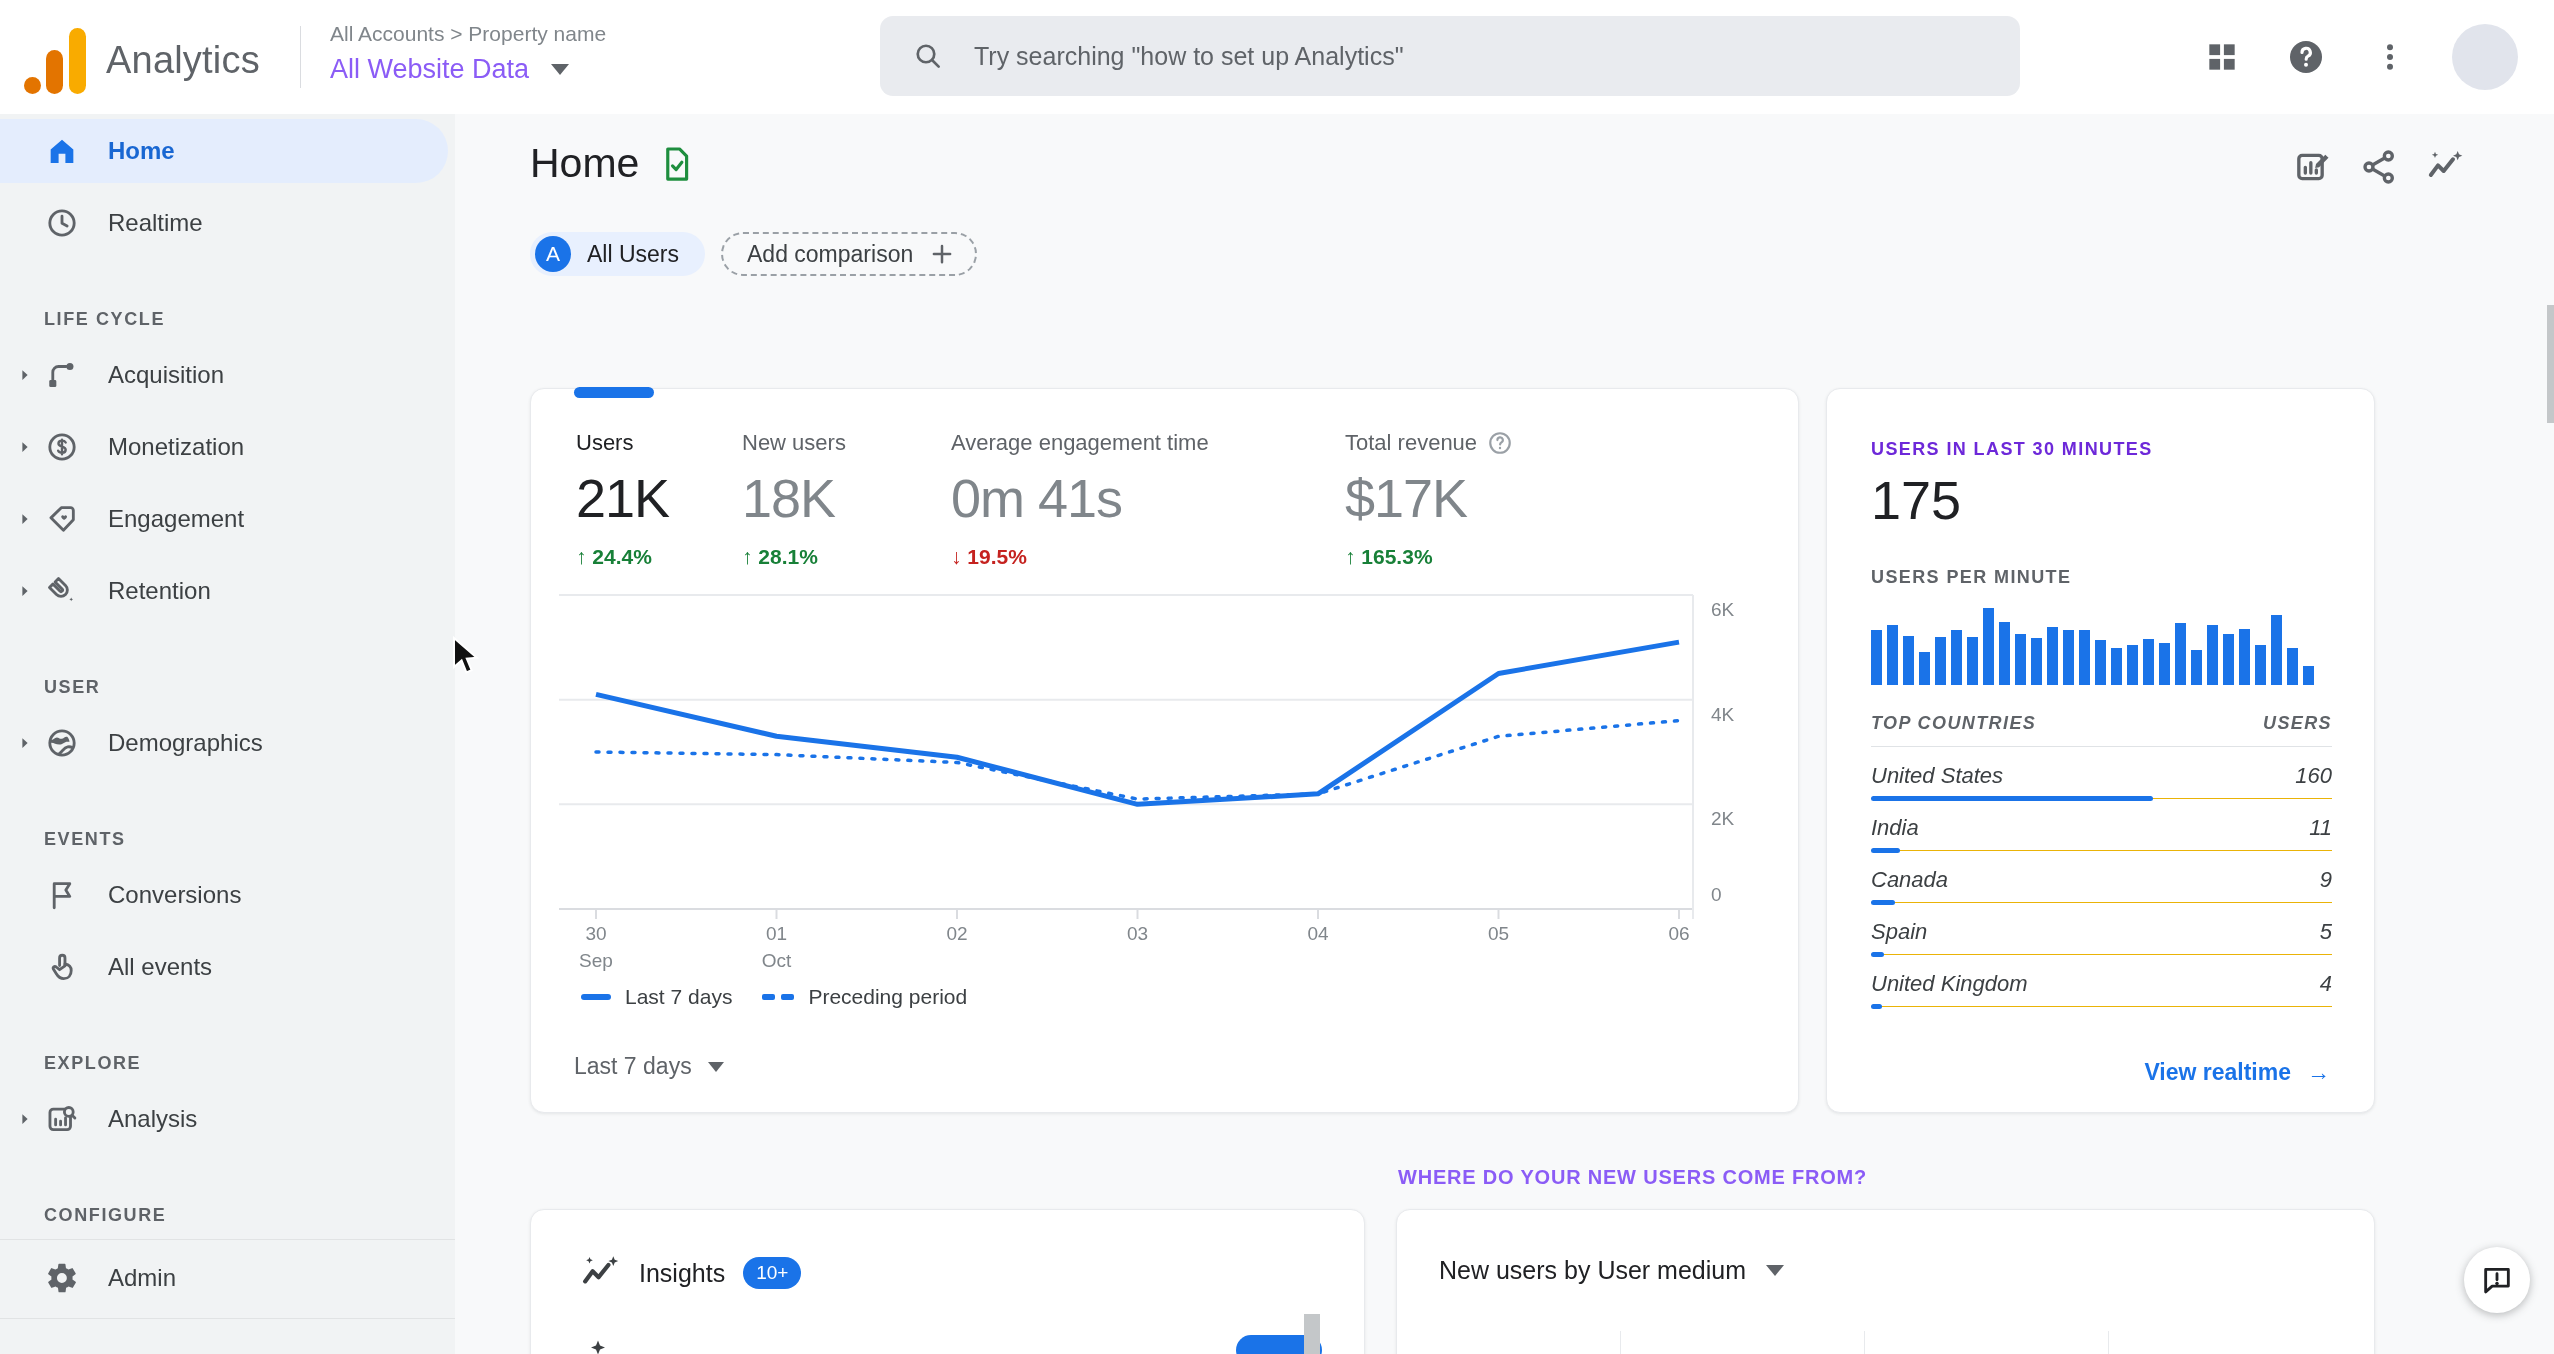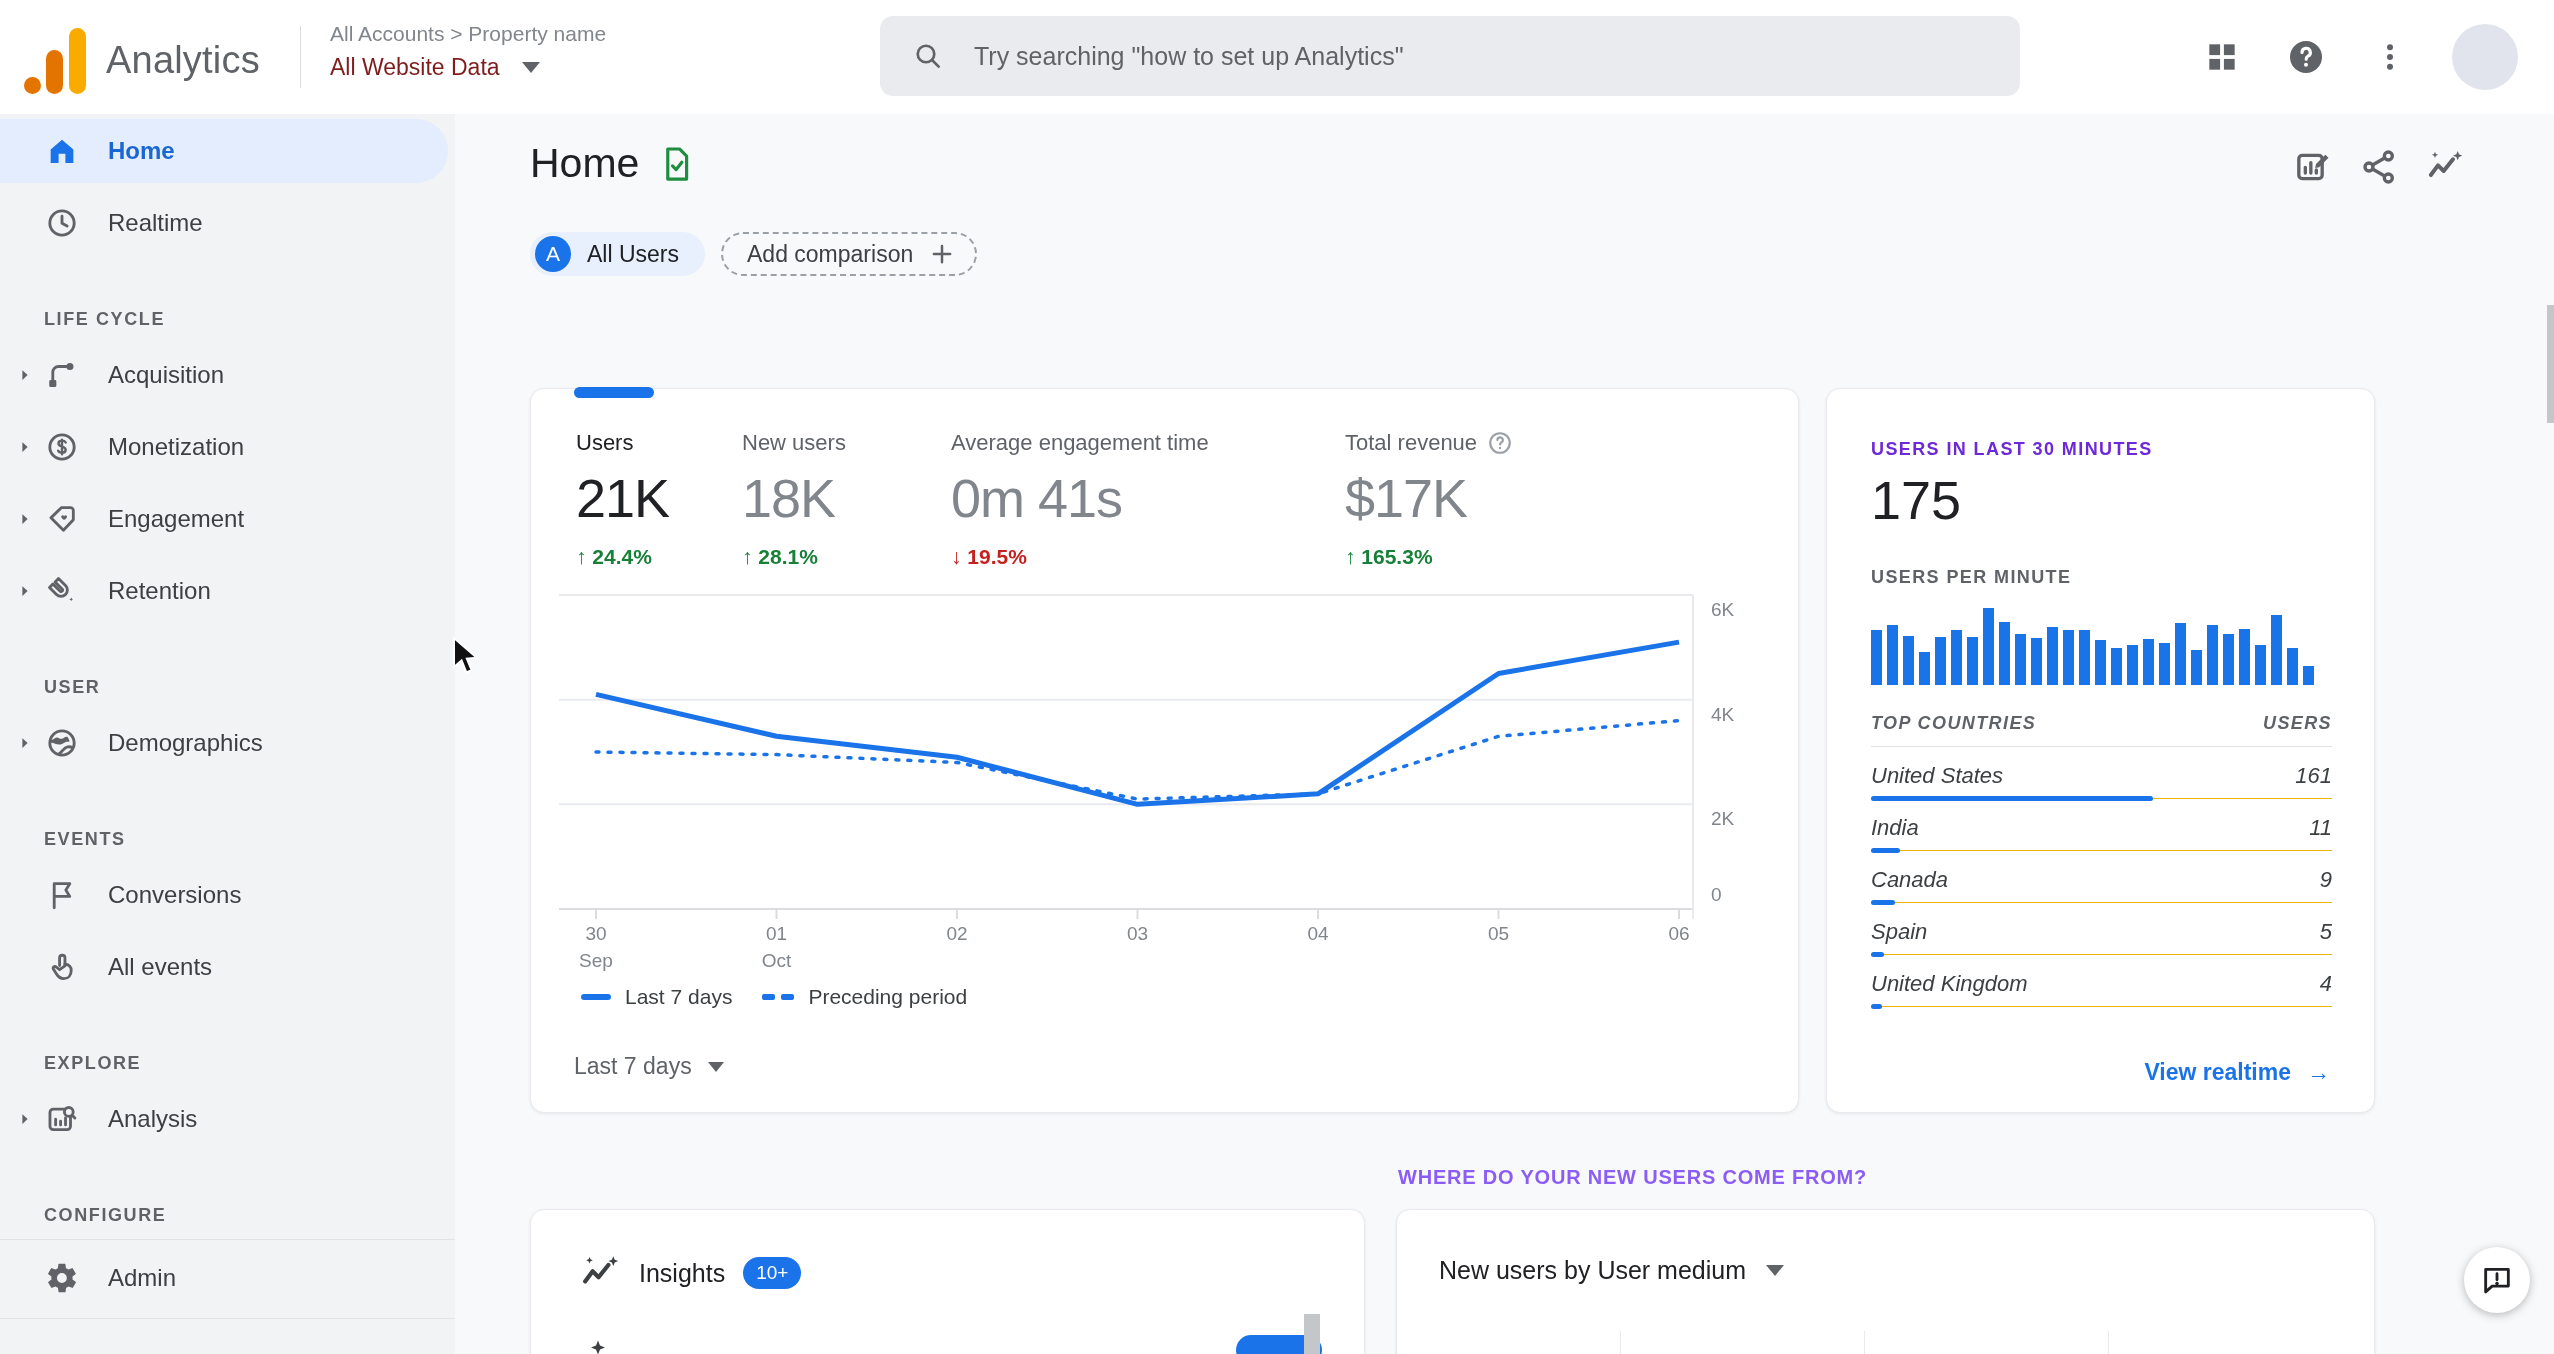--- a/index.html
+++ b/index.html
@@ -10,21 +10,21 @@
   .topbar{position:absolute;left:0;top:0;width:2554px;height:114px;background:#fff;}
   .logo{position:absolute;left:24px;top:26px;display:flex;align-items:center;gap:20px;}
   .logo-mark{position:relative;width:62px;height:68px;}
   .logo-mark .bar-tall{position:absolute;right:0;top:2px;width:17px;height:66px;border-radius:9px;background:#f9ab00;}
   .logo-mark .bar-mid{position:absolute;left:22px;top:24px;width:17px;height:44px;border-radius:9px;background:#e37400;}
   .logo-mark .dot{position:absolute;left:0;bottom:0;width:17px;height:17px;border-radius:50%;background:#e37400;}
   .logo-text{font-size:38px;color:#5f6368;letter-spacing:.2px;}
   .topbar-divider{position:absolute;left:300px;top:26px;width:1px;height:62px;background:#dadce0;}
   .breadcrumb{position:absolute;left:330px;top:22px;font-size:21px;color:#80868b;}
   .property-selector{position:absolute;left:330px;top:54px;display:flex;align-items:center;gap:22px;
-    font-size:23px;color:#7f1d1d;cursor:pointer;}
+    font-size:27px;color:#8b5cf6;cursor:pointer;}
   .caret-down{width:0;height:0;border-left:9px solid transparent;border-right:9px solid transparent;
     border-top:11px solid #5f6368;display:inline-block;}
   .searchbar{position:absolute;left:880px;top:16px;width:1140px;height:80px;background:#e9ebef;
     border-radius:13px;display:flex;align-items:center;padding:0 26px;box-sizing:border-box;gap:22px;}
   .searchbar input{border:none;background:transparent;outline:none;font-size:25px;color:#3c4043;flex:1;
     font-family:"Liberation Sans","DejaVu Sans",sans-serif;}
   .searchbar input::placeholder{color:#5f6368;opacity:1;}
   .topbar-actions{position:absolute;right:36px;top:20px;display:flex;align-items:center;gap:40px;height:74px;}
   .tb-icon{color:#5f6368;width:44px;height:44px;display:flex;align-items:center;justify-content:center;cursor:pointer;}
   .avatar{width:66px;height:66px;border-radius:50%;background:#e1e4ec;cursor:pointer;}
@@ -515,21 +515,21 @@
         <div class="bar" style="height: 19px;"></div>
       </div>
     <div class="rt-countries">
       <div class="rt-countries-header">
         <span>TOP COUNTRIES</span>
         <span>USERS</span>
       </div>
       <div id="countries-rows">
           <div class="country-row">
             <span class="country-name">United States</span>
-            <span class="country-value">161</span>
+            <span class="country-value">160</span>
             <div class="country-bar" style="width: 61.1%;"></div>
           </div>
           <div class="country-row">
             <span class="country-name">India</span>
             <span class="country-value">11</span>
             <div class="country-bar" style="width: 6.3%;"></div>
           </div>
           <div class="country-row">
             <span class="country-name">Canada</span>
             <span class="country-value">9</span>

